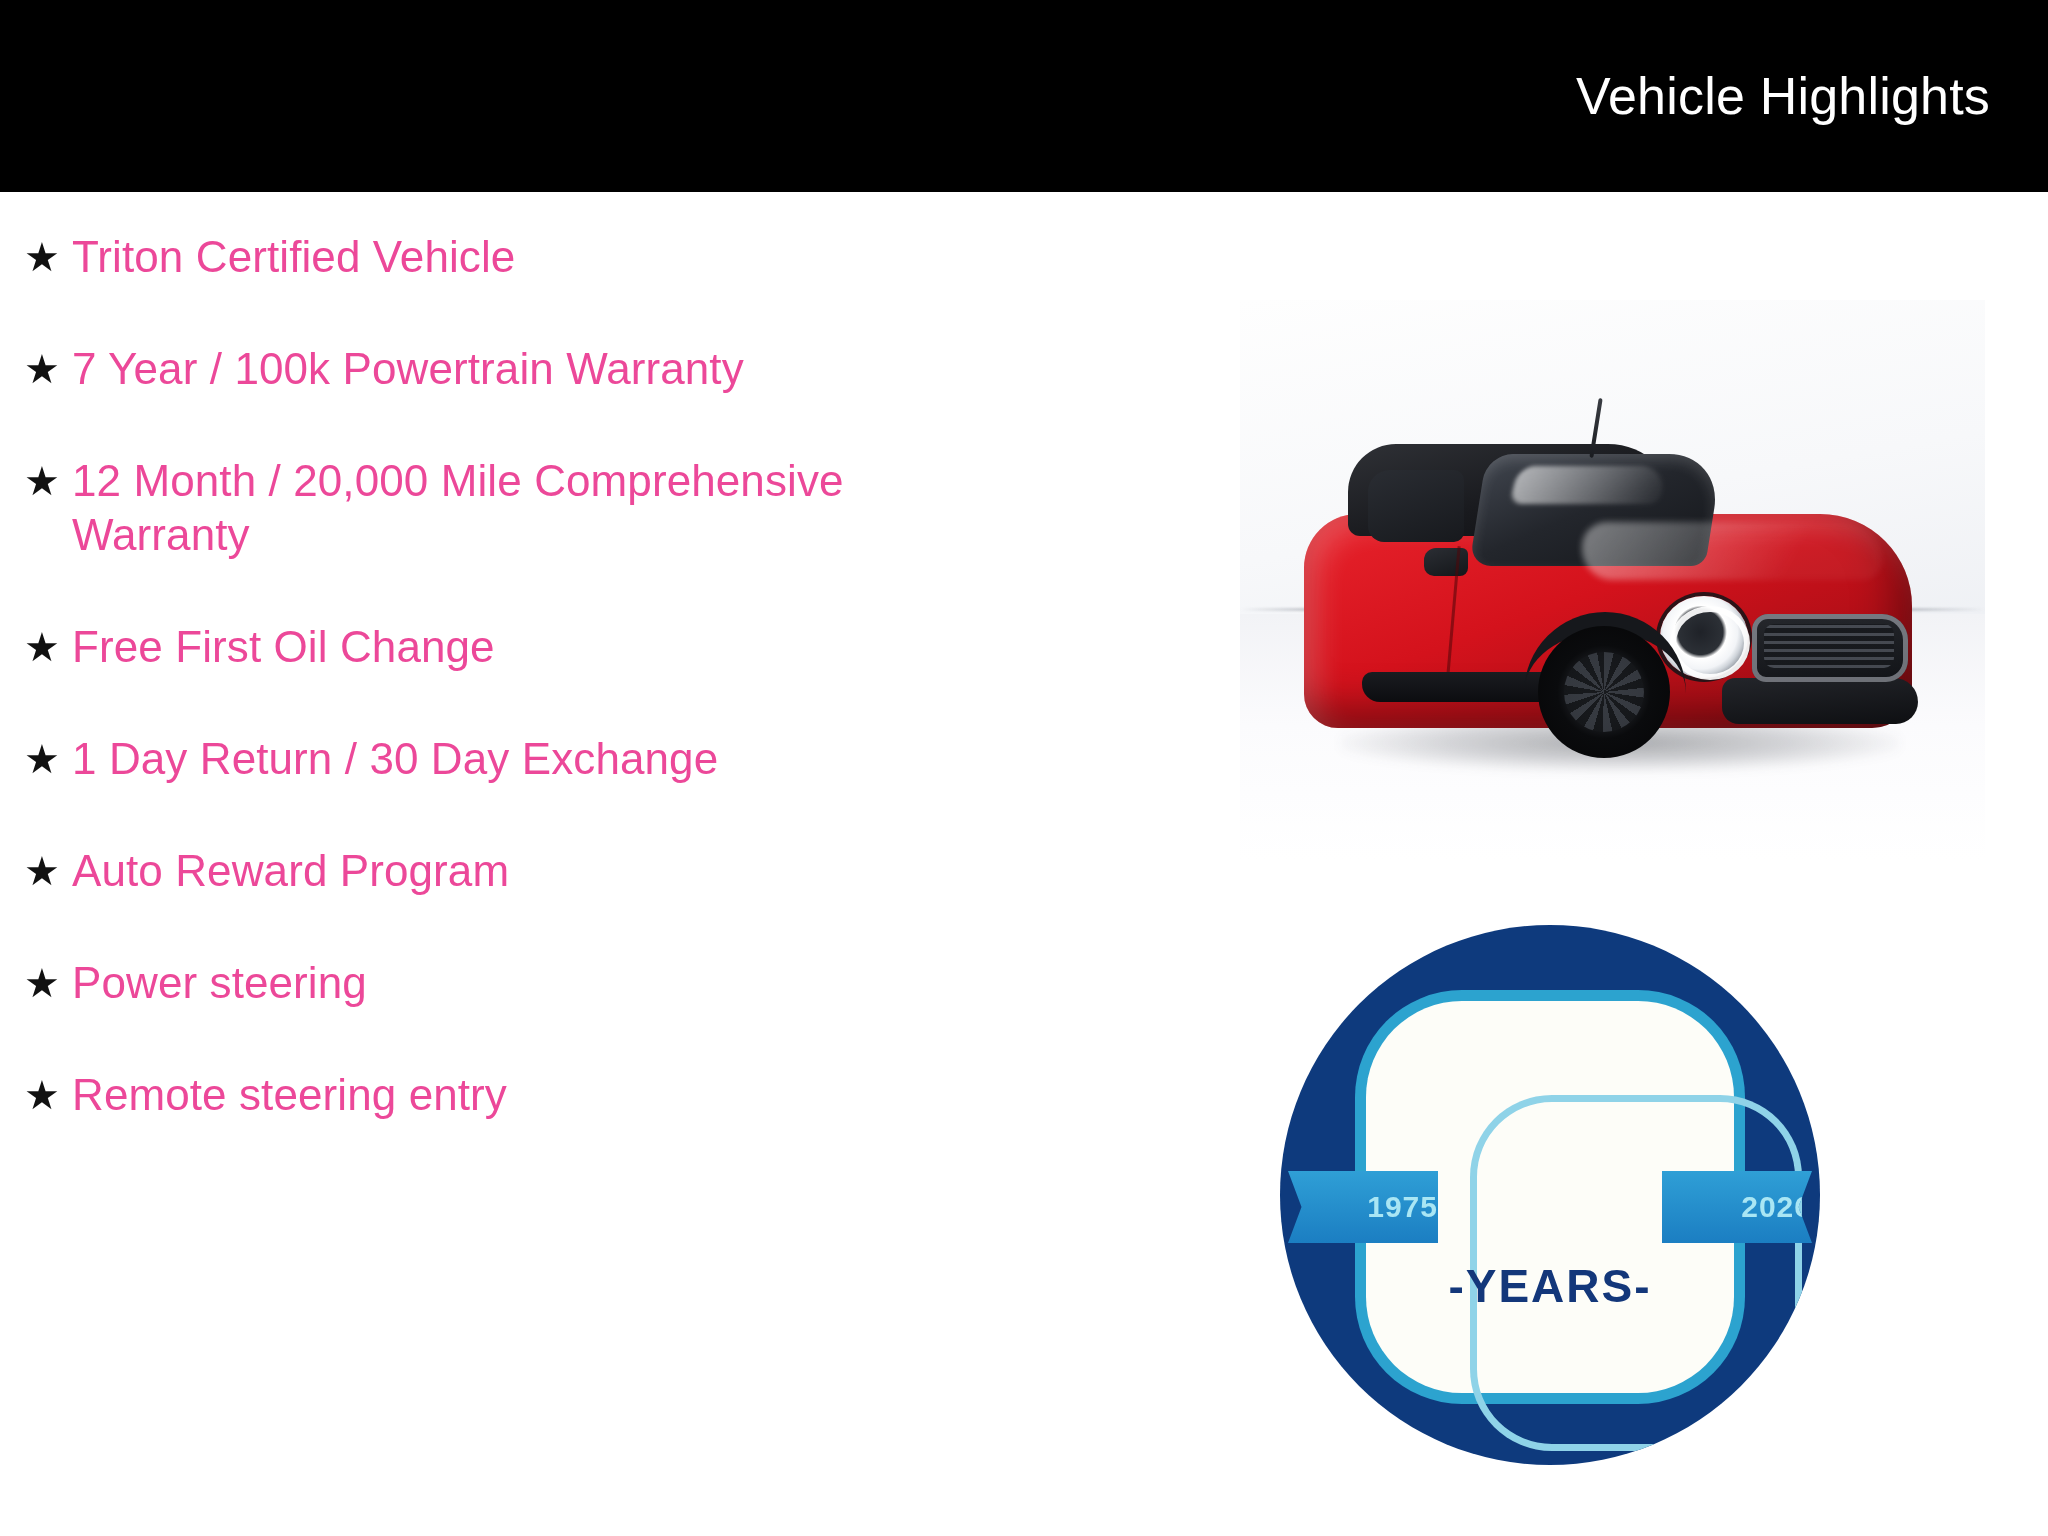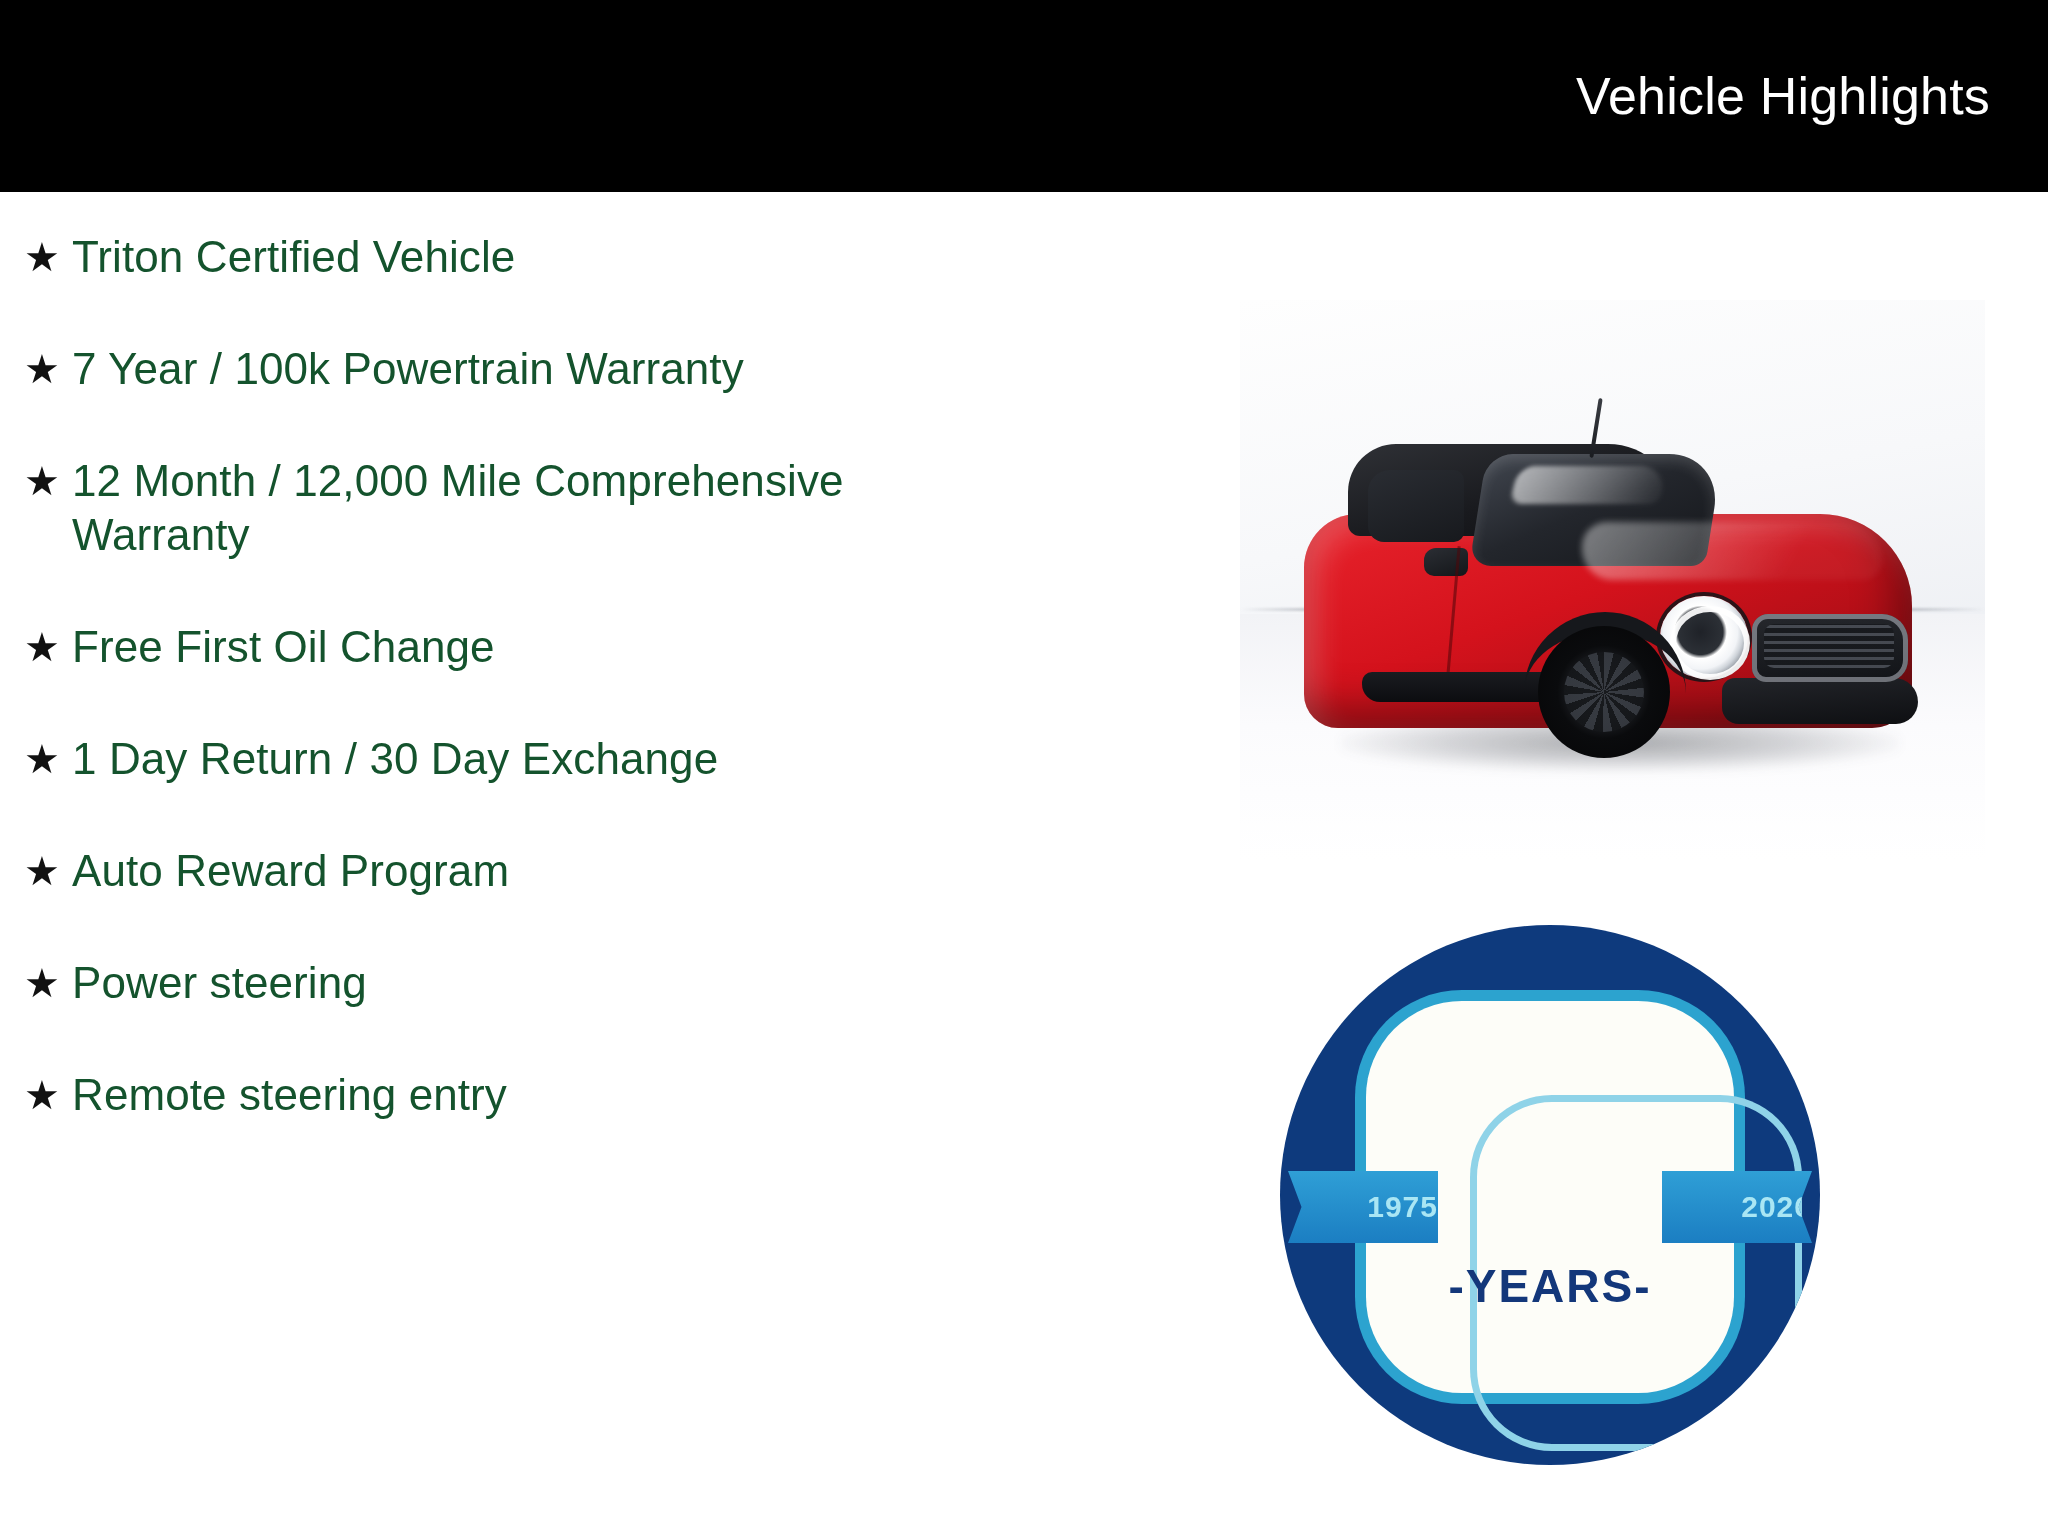--- a/index.html
+++ b/index.html
@@ -72,21 +72,21 @@
     flex: 0 0 auto;
     width: 48px;
     color: #111111;
     font-size: 40px;
     line-height: 54px;
     text-align: left;
     user-select: none;
   }
   .highlight-label {
     flex: 1 1 auto;
-    color: #14532d;
+    color: #ec4899;
     font-family: "Liberation Sans", sans-serif;
     font-size: 44px;
     font-weight: 400;
     line-height: 54px;
     letter-spacing: 0.1px;
   }
 
   
   .right-column {
     position: absolute;
@@ -428,21 +428,21 @@
     <li class="highlight-item">
       <span class="star-icon">★</span>
       <span class="highlight-label">Triton Certified Vehicle</span>
     </li>
     <li class="highlight-item">
       <span class="star-icon">★</span>
       <span class="highlight-label">7 Year / 100k Powertrain Warranty</span>
     </li>
     <li class="highlight-item">
       <span class="star-icon">★</span>
-      <span class="highlight-label">12 Month / 12,000 Mile Comprehensive Warranty</span>
+      <span class="highlight-label">12 Month / 20,000 Mile Comprehensive Warranty</span>
     </li>
     <li class="highlight-item">
       <span class="star-icon">★</span>
       <span class="highlight-label">Free First Oil Change</span>
     </li>
     <li class="highlight-item">
       <span class="star-icon">★</span>
       <span class="highlight-label">1 Day Return / 30 Day Exchange</span>
     </li>
     <li class="highlight-item">

